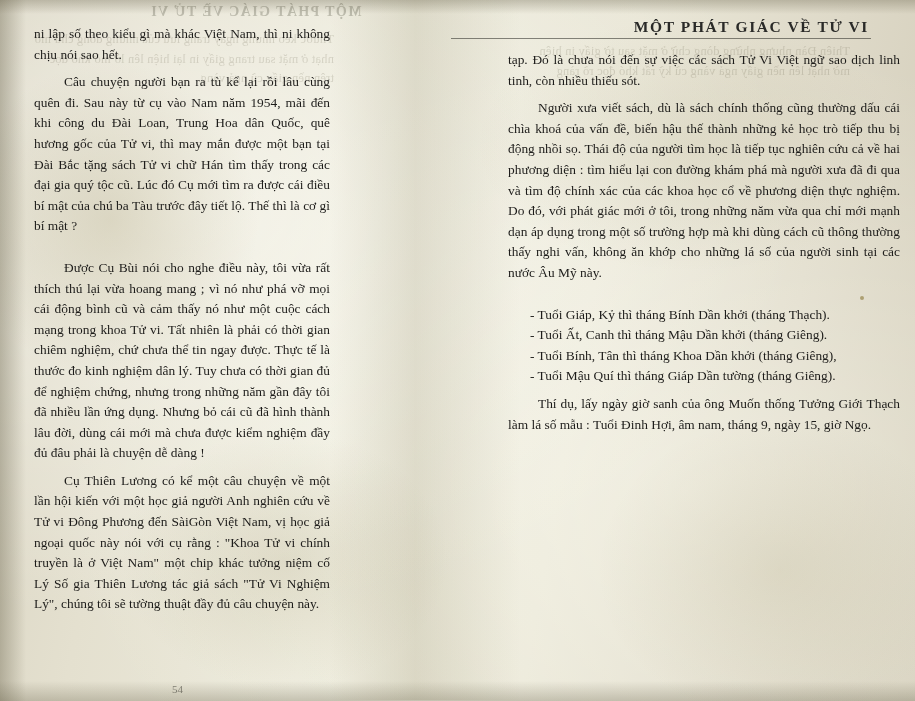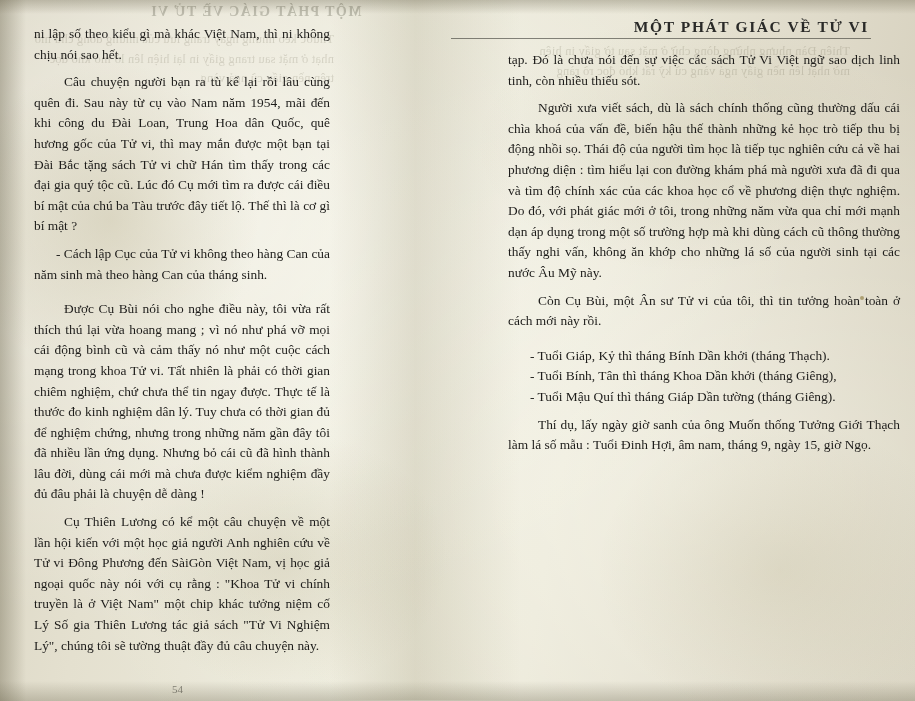--- a/index.html
+++ b/index.html
@@ -161,39 +161,38 @@
   <div class="runhead">MỘT PHÁT GIÁC VỀ TỬ VI</div>
   <div class="rule"></div>
 
   <div class="columns">
 
     <div class="col col-left">
       <p class="noindent">ni lập số theo kiểu gì mà khác Việt Nam, thì ni không chịu nói sao hết.</p>
       <div class="gap"></div>
       <p>Câu chuyện người bạn ra tù kể lại rồi lâu cùng quên đi. Sau này từ cụ vào Nam năm 1954, mãi đến khi công du Đài Loan, Trung Hoa dân Quốc, quê hương gốc của Tử vi, thì may mắn được một bạn tại Đài Bắc tặng sách Tử vi chữ Hán tìm thấy trong các đại gia quý tộc cũ. Lúc đó Cụ mới tìm ra được cái điều bí mật của chú ba Tàu trước đây tiết lộ. Thế thì là cơ gì bí mật ?</p>
       <div class="gap"></div>
-      <p class="dash">- Cách lập Cục của Tử vi không theo hàng Can của năm sinh mà theo hàng Can của tháng sinh.</p>
       <div class="gap"></div>
       <div class="gap"></div>
       <p>Được Cụ Bùi nói cho nghe điều này, tôi vừa rất thích thú lại vừa hoang mang ; vì nó như phá vỡ mọi cái động bình cũ và cảm thấy nó như một cuộc cách mạng trong khoa Tử vi. Tất nhiên là phải có thời gian chiêm nghiệm, chứ chưa thể tin ngay được. Thực tế là thước đo kinh nghiệm dân lý. Tuy chưa có thời gian đủ để nghiệm chứng, nhưng trong những năm gần đây tôi đã nhiều lần ứng dụng. Nhưng bỏ cái cũ đã hình thành lâu đời, dùng cái mới mà chưa được kiểm nghiệm đầy đủ đâu phải là chuyện dễ dàng !</p>
       <div class="gap"></div>
       <p>Cụ Thiên Lương có kể một câu chuyện về một lần hội kiến với một học giả người Anh nghiên cứu về Tử vi Đông Phương đến SàiGòn Việt Nam, vị học giả ngoại quốc này nói với cụ rằng : "Khoa Tử vi chính truyền là ở Việt Nam" một chip khác tưởng niệm cố Lý Số gia Thiên Lương tác giả sách "Tử Vi Nghiệm Lý", chúng tôi sẽ tường thuật đầy đủ câu chuyện này.</p>
       <div class="gap"></div>
 
     </div>
 
     <div class="col col-right">
       <p class="noindent">tạp. Đó là chưa nói đến sự việc các sách Tử Vi Việt ngữ sao dịch linh tinh, còn nhiều thiếu sót.</p>
       <div class="gap"></div>
       <p>Người xưa viết sách, dù là sách chính thống cũng thường dấu cái chìa khoá của vấn đề, biến hậu thế thành những kẻ học trò tiếp thu bị động nhồi sọ. Thái độ của người tìm học là tiếp tục nghiên cứu cả về hai phương diện : tìm hiểu lại con đường khám phá mà người xưa đã đi qua và tìm độ chính xác của các khoa học cổ về phương diện thực nghiệm. Do đó, với phát giác mới ở tôi, trong những năm vừa qua chỉ mới mạnh dạn áp dụng trong một số trường hợp mà khi dùng cách cũ thông thường thấy nghi vấn, không ăn khớp cho những lá số của người sinh tại các nước Âu Mỹ này.</p>
       <div class="gap"></div>
-      <p>Còn Cụ Bùi, một Ân sư Tử vi của tôi, thì tin tưởng hoàn toàn ở cách mới này rồi.</p>
       <div class="gap"></div>
       <div class="gap"></div>
       <p class="item">- Tuổi Giáp, Kỷ thì tháng Bính Dần khởi (tháng Thạch).</p>
+      <p class="item">- Tuổi Ất, Canh thì tháng Mậu Dần khởi (tháng Giêng).</p>
       <p class="item">- Tuổi Bính, Tân thì tháng Khoa Dần khởi (tháng Giêng),</p>
       <p class="item">- Tuổi Mậu Quí thì tháng Giáp Dần tường (tháng Giêng).</p>
       <div class="gap"></div>
       <p>Thí dụ, lấy ngày giờ sanh của ông Muốn thống Tưởng Giới Thạch làm lá số mẫu : Tuổi Đinh Hợi, âm nam, tháng 9, ngày 15, giờ Ngọ.</p>
       <div class="gap"></div>
     </div>
 
   </div>
 
   <div class="ink-dot"></div>

